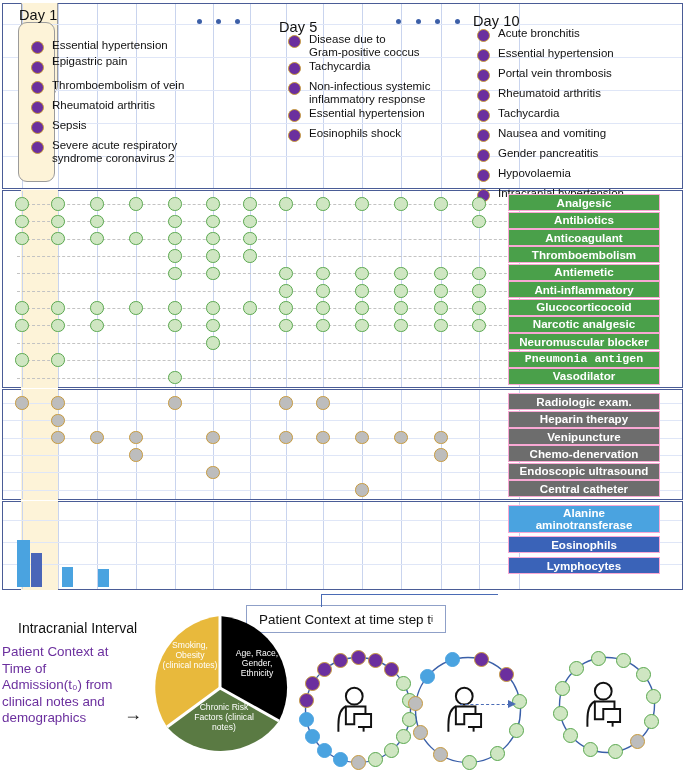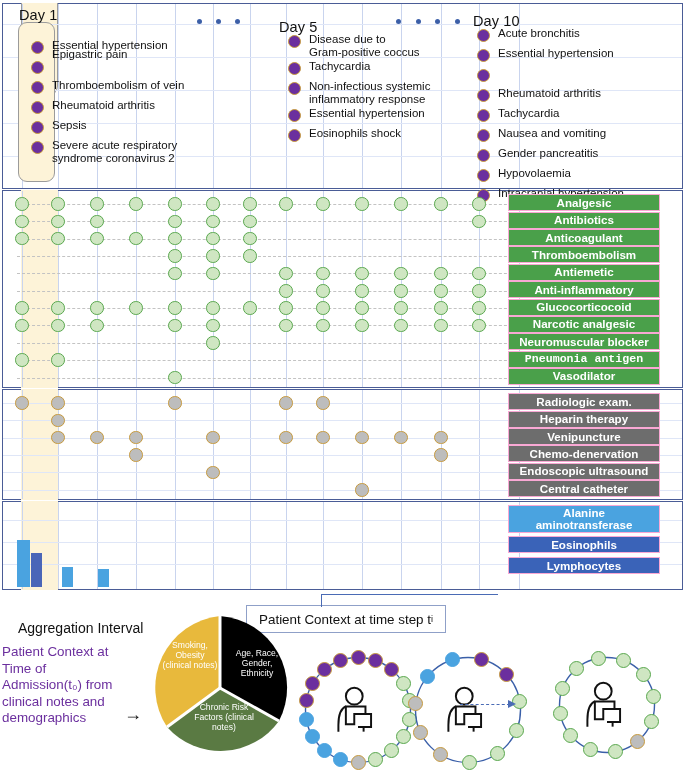--- a/index.html
+++ b/index.html
@@ -91,21 +91,21 @@
     <div class="elips" style="left:213px;top:15px;"></div>
     <div class="elips" style="left:232px;top:15px;"></div>
     <div class="elips" style="left:393px;top:15px;"></div>
     <div class="elips" style="left:413px;top:15px;"></div>
     <div class="elips" style="left:432px;top:15px;"></div>
     <div class="elips" style="left:452px;top:15px;"></div>
     <div class="daylabel" style="left:16px;top:3px;">Day 1</div>
     <div class="pdot" style="left:28px;top:37px;"></div>
     <div class="dtext" style="left:49px;top:35px;width:180px;">Essential hypertension</div>
     <div class="pdot" style="left:28px;top:57px;"></div>
-    <div class="dtext" style="left:49px;top:44px;width:180px;">Epigastric pain</div>
+    <div class="dtext" style="left:49px;top:51px;width:180px;">Epigastric pain</div>
     <div class="pdot" style="left:28px;top:77px;"></div>
     <div class="dtext" style="left:49px;top:75px;width:180px;">Thromboembolism of vein</div>
     <div class="pdot" style="left:28px;top:97px;"></div>
     <div class="dtext" style="left:49px;top:95px;width:180px;">Rheumatoid arthritis</div>
     <div class="pdot" style="left:28px;top:117px;"></div>
     <div class="dtext" style="left:49px;top:115px;width:180px;">Sepsis</div>
     <div class="pdot" style="left:28px;top:137px;"></div>
     <div class="dtext" style="left:49px;top:135px;width:180px;">Severe acute respiratory
 syndrome coronavirus 2</div>
     <div class="daylabel" style="left:276px;top:15px;">Day 5</div>
@@ -120,20 +120,21 @@
     <div class="pdot" style="left:285px;top:105px;"></div>
     <div class="dtext" style="left:306px;top:103px;width:180px;">Essential hypertension</div>
     <div class="pdot" style="left:285px;top:125px;"></div>
     <div class="dtext" style="left:306px;top:123px;width:180px;">Eosinophils shock</div>
     <div class="daylabel" style="left:470px;top:9px;">Day 10</div>
     <div class="pdot" style="left:474px;top:25px;"></div>
     <div class="dtext" style="left:495px;top:23px;width:180px;">Acute bronchitis</div>
     <div class="pdot" style="left:474px;top:45px;"></div>
     <div class="dtext" style="left:495px;top:43px;width:180px;">Essential hypertension</div>
     <div class="pdot" style="left:474px;top:65px;"></div>
+    <div class="dtext" style="left:495px;top:63px;width:180px;">Portal vein thrombosis</div>
     <div class="pdot" style="left:474px;top:85px;"></div>
     <div class="dtext" style="left:495px;top:83px;width:180px;">Rheumatoid arthritis</div>
     <div class="pdot" style="left:474px;top:105px;"></div>
     <div class="dtext" style="left:495px;top:103px;width:180px;">Tachycardia</div>
     <div class="pdot" style="left:474px;top:125px;"></div>
     <div class="dtext" style="left:495px;top:123px;width:180px;">Nausea and vomiting</div>
     <div class="pdot" style="left:474px;top:145px;"></div>
     <div class="dtext" style="left:495px;top:143px;width:180px;">Gender pancreatitis</div>
     <div class="pdot" style="left:474px;top:165px;"></div>
     <div class="dtext" style="left:495px;top:163px;width:180px;">Hypovolaemia</div>
@@ -314,21 +315,21 @@
     <div class="hline" style="top:62px;"></div>
     <div class="bar" style="left:14px;width:13px;height:47px;background:#4aa3e0;bottom:2px;"></div>
     <div class="bar" style="left:28px;width:11px;height:34px;background:#4a66b8;bottom:2px;"></div>
     <div class="bar" style="left:59px;width:11px;height:20px;background:#4aa3e0;bottom:2px;"></div>
     <div class="bar" style="left:95px;width:11px;height:18px;background:#4aa3e0;bottom:2px;"></div>
   </div>
 
 <div class="daycol"></div>
 
 <div id="bottom">
-  <div class="bt" id="agg">Aggregation Interval</div>
+  <div class="bt" id="agg">Intracranial Interval</div>
   <div class="bt" id="ctxleft">Patient Context at Time of Admission(t₀) from clinical notes and demographics</div>
   <div class="bt" id="arrow1">→</div>
 
   <div class="bt" id="ctxbox">
     <span>Patient Context at time step t</span>
       <sub style="font-size:9px;">i</sub>
     <div id="ctxstem"></div>
   </div>
   <div id="ctxarrow"></div>
   <div class="arrowhead" style="left:250px;top:66px;"></div>

